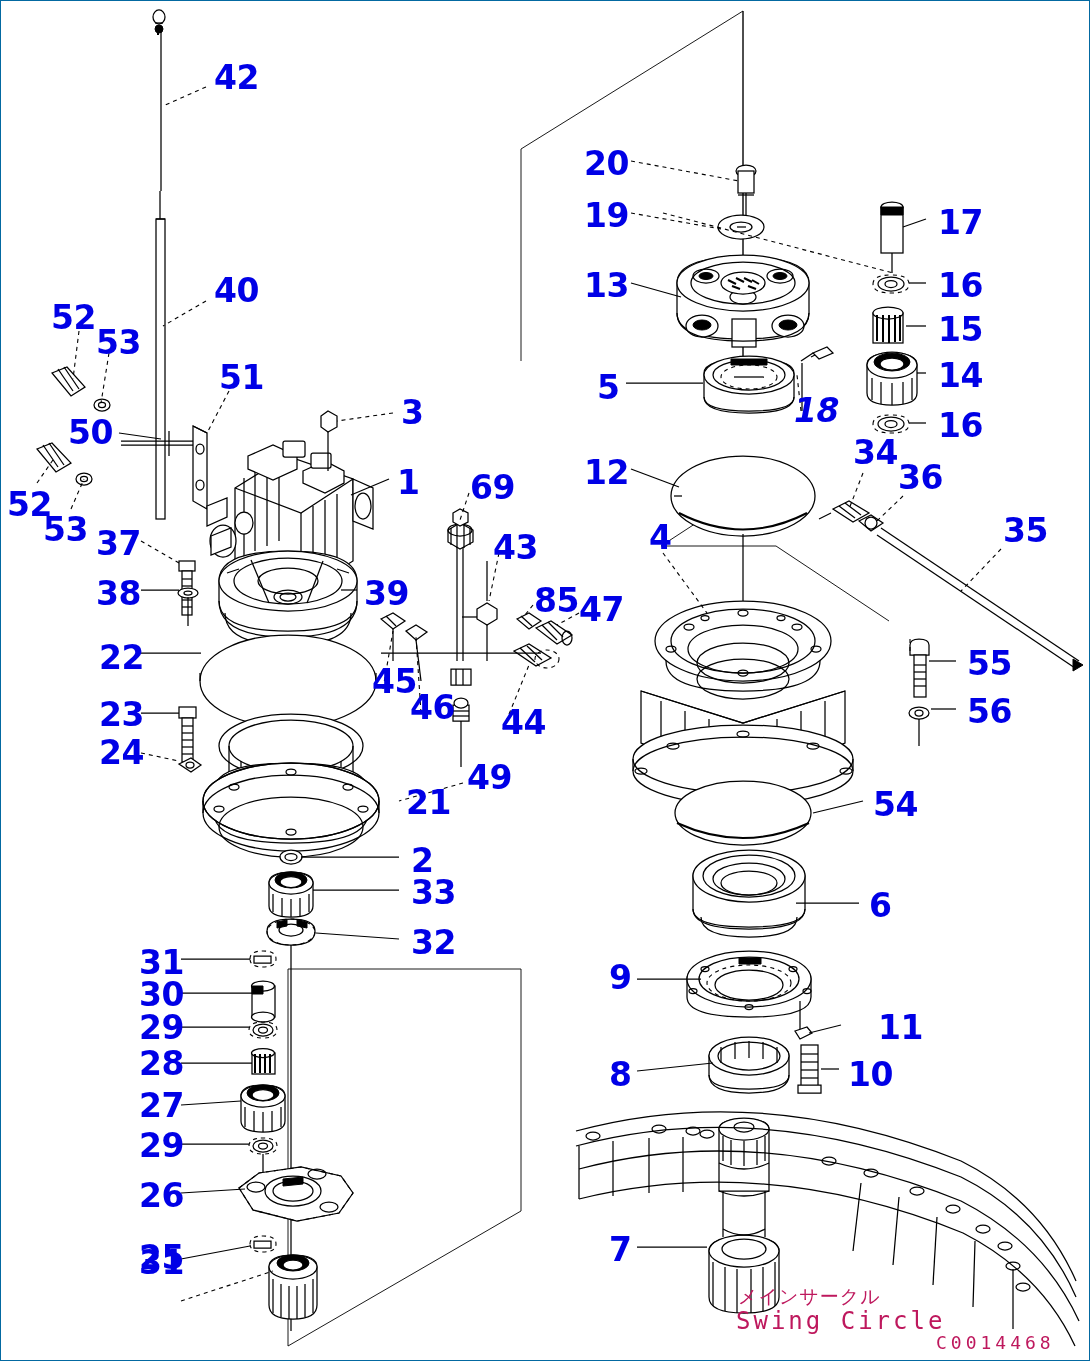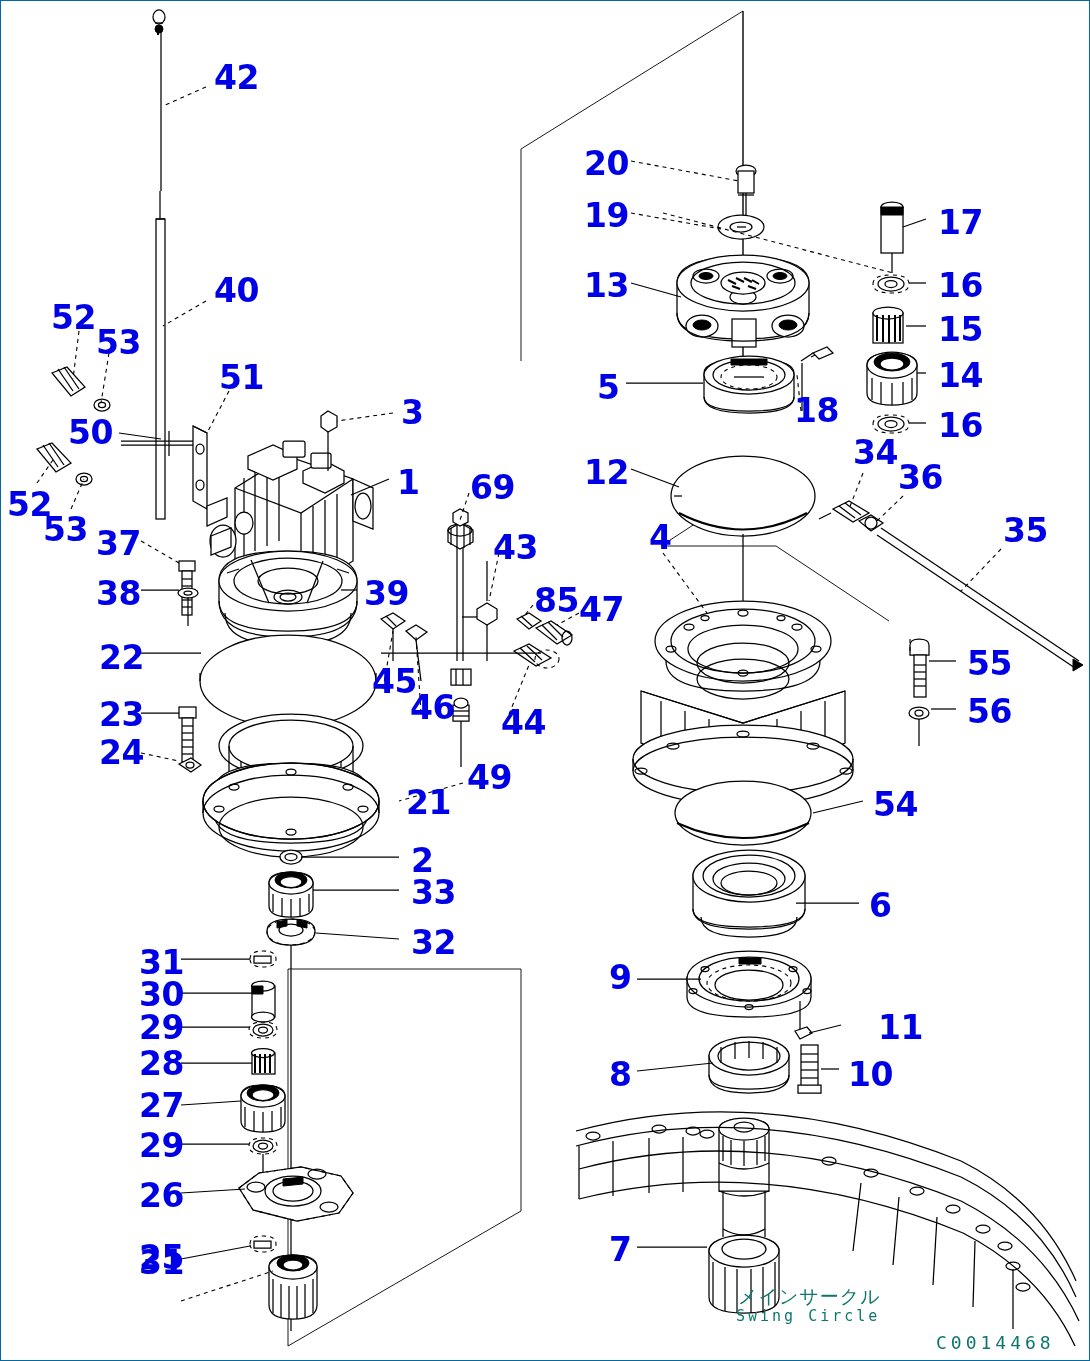--- a/index.html
+++ b/index.html
@@ -30,27 +30,27 @@
   #art *{shape-rendering:geometricPrecision;}
   .ln{stroke:#000;fill:none;stroke-width:1.25;}
   .ln2{stroke:#000;fill:none;stroke-width:2;}
   .lnT{stroke:#000;fill:none;stroke-width:0.9;}
   .fillW{fill:#fff;stroke:#000;stroke-width:1.25;}
   .fillB{fill:#000;stroke:#000;stroke-width:1;}
   .dashS{stroke:#000;fill:none;stroke-width:1.1;stroke-dasharray:4 4;}
   
   .caption{
     position:absolute;
-    color:#0f766e;
+    color:#be185d;
     font-family:"DejaVu Sans Mono",monospace;
     white-space:nowrap;
     user-select:none;
   }
   #jp-label{font-size:19px;letter-spacing:1px;left:737px;top:1283px;}
-  #en-label{font-size:15px;letter-spacing:3px;left:735px;top:1306px;}
+  #en-label{font-size:24px;letter-spacing:3px;left:735px;top:1306px;}
   #doc-code{font-size:18px;letter-spacing:4px;left:935px;top:1331px;}
 </style>
 </head>
 <body>
 
 <div id="sheet">
 
   <svg id="art" viewBox="0 0 1090 1361" xmlns="http://www.w3.org/2000/svg">
 
     <g>
@@ -748,21 +748,21 @@
       <div class="callout" style="left: 138px; top: 1240px; color: rgb(0, 0, 230);">25</div>
       <div class="callout" style="left: 583px; top: 146px; color: rgb(0, 0, 230);">20</div>
       <div class="callout" style="left: 583px; top: 198px; color: rgb(0, 0, 230);">19</div>
       <div class="callout" style="left: 583px; top: 268px; color: rgb(0, 0, 230);">13</div>
       <div class="callout" style="left: 937px; top: 205px; color: rgb(0, 0, 230);">17</div>
       <div class="callout" style="left: 937px; top: 268px; color: rgb(0, 0, 230);">16</div>
       <div class="callout" style="left: 937px; top: 312px; color: rgb(0, 0, 230);">15</div>
       <div class="callout" style="left: 937px; top: 358px; color: rgb(0, 0, 230); text-align: right;">14</div>
       <div class="callout" style="left: 937px; top: 408px; color: rgb(0, 0, 230);">16</div>
       <div class="callout" style="left: 596px; top: 370px; color: rgb(0, 0, 230);">5</div>
-      <div class="callout" style="left: 793px; top: 393px; color: rgb(0, 0, 230);">18</div>
+      <div class="callout" style="left: 793px; top: 393px; color: rgb(0, 0, 230); font-style: italic;">18</div>
       <div class="callout" style="left: 583px; top: 455px; color: rgb(0, 0, 230);">12</div>
       <div class="callout" style="left: 852px; top: 435px; color: rgb(0, 0, 230);">34</div>
       <div class="callout" style="left: 897px; top: 460px; color: rgb(0, 0, 230);">36</div>
       <div class="callout" style="left: 1002px; top: 513px; color: rgb(0, 0, 230);">35</div>
       <div class="callout" style="left: 648px; top: 520px; color: rgb(0, 0, 230);">4</div>
       <div class="callout" style="left: 966px; top: 646px; color: rgb(0, 0, 230);">55</div>
       <div class="callout" style="left: 966px; top: 694px; color: rgb(0, 0, 230);">56</div>
       <div class="callout" style="left: 872px; top: 787px; color: rgb(0, 0, 230);">54</div>
       <div class="callout" style="left: 868px; top: 888px; color: rgb(0, 0, 230);">6</div>
       <div class="callout" style="left: 608px; top: 960px; color: rgb(0, 0, 230);">9</div>

